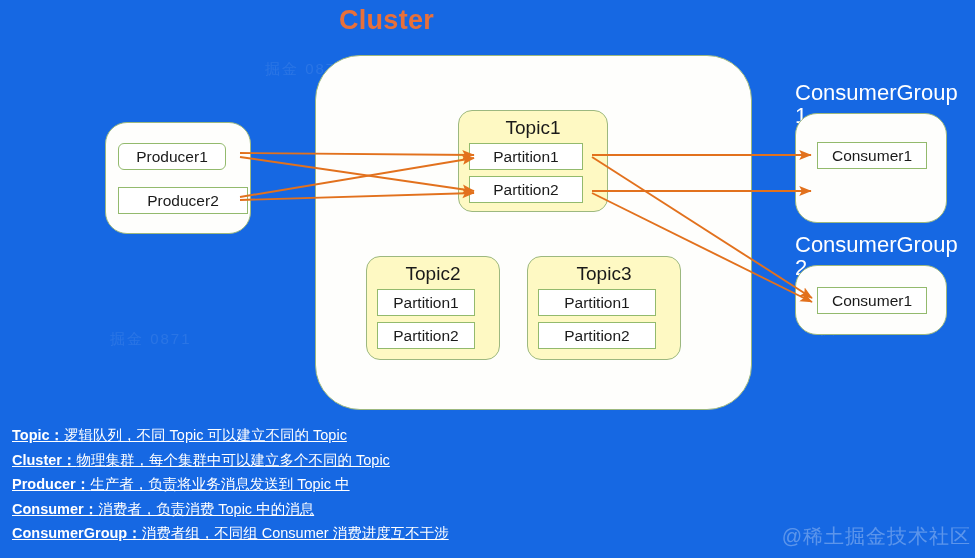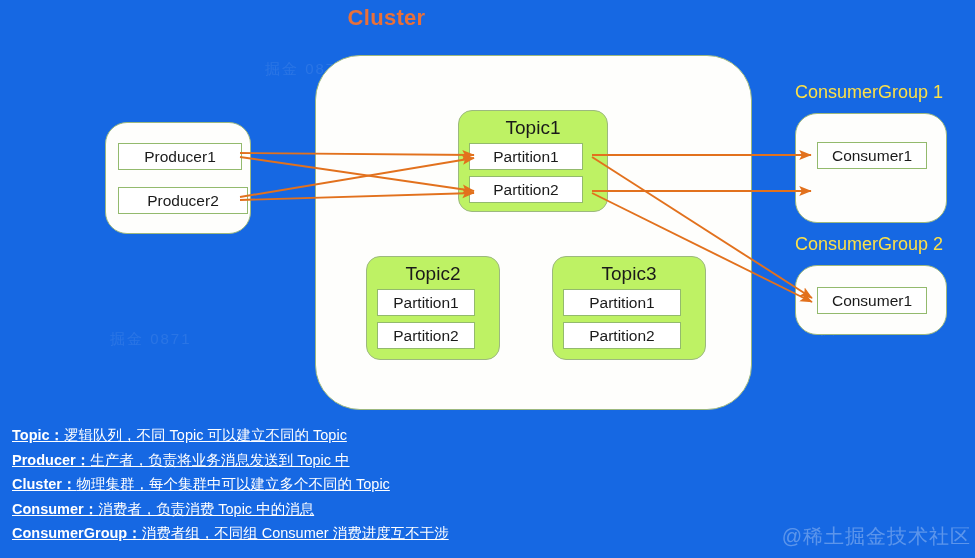--- a/index.html
+++ b/index.html
@@ -21,28 +21,28 @@
   }
 
   
   .abs { position: absolute; }
 
   
   #cluster-title {
     left: 0; top: 5px; width: 773px;
     text-align: center;
     color: #e8703a;
-    font-size: 22px;
+    font-size: 27px;
     font-weight: bold;
     letter-spacing: .3px;
   }
 
   .cg-title {
-    color: #fde047;
-    font-size: 18px;
+    color: #ffffff;
+    font-size: 22px;
     line-height: 23px;
     font-weight: normal;
     width: 178px;
     word-break: break-word;
   }
   #cg1-title { left: 795px; top: 81px; }
   #cg2-title { left: 795px; top: 233px; }
 
   
   .white-box {
@@ -51,28 +51,28 @@
     border-radius: 22px;
   }
 
   #cluster-box { left: 315px; top: 55px; width: 437px; height: 355px; border-radius: 45px; }
   #producer-box { left: 105px; top: 122px; width: 146px; height: 112px; }
   #cg1-box { left: 795px; top: 113px; width: 152px; height: 110px; }
   #cg2-box { left: 795px; top: 265px; width: 152px; height: 70px; }
 
   
   .topic-box {
-    background: #bef264;
+    background: #fef9c3;
     border: 1px solid #9cb87f;
     border-radius: 14px;
     padding-top: 4px;
   }
   #topic1-box { left: 458px; top: 110px; width: 150px; height: 102px; }
   #topic2-box { left: 366px; top: 256px; width: 134px; height: 104px; }
-  #topic3-box { left: 552px; top: 256px; width: 154px; height: 104px; }
+  #topic3-box { left: 527px; top: 256px; width: 154px; height: 104px; }
 
   .topic-label {
     text-align: center;
     font-size: 19px;
     color: #1a1a1a;
     line-height: 26px;
     margin-bottom: 2px;
   }
 
   
@@ -81,21 +81,21 @@
     background: #ffffff;
     color: #1a1a1a;
     font-size: 15.5px;
     text-align: center;
     line-height: 26px;
     height: 27px;
   }
 
   .partition { margin: 0 24px 6px 10px; }
 
-  #producer1 { left: 118px; top: 143px; width: 124px; }
+  #producer1 { left: 118px; top: 143px; width: 108px; border-radius: 6px; }
   #producer2 { left: 118px; top: 187px; width: 130px; }
   #consumer1-g1 { left: 817px; top: 142px; width: 110px; }
   #consumer2-g1 { left: 817px; top: 178px; width: 110px; }
   #consumer1-g2 { left: 817px; top: 287px; width: 110px; }
 
   
   #arrows {
     position: absolute;
     left: 0; top: 0;
     width: 975px; height: 558px;
@@ -208,21 +208,21 @@
       <line x1="592" y1="191" x2="811" y2="191"></line>
 
       <line x1="592" y1="157" x2="812" y2="298"></line>
 
       <line x1="592" y1="193" x2="812" y2="302"></line>
     </g>
   </svg>
 
   <div id="legend">
       <div class="legend-row"><span class="legend-term">Topic：</span><span class="legend-desc">逻辑队列，不同 Topic 可以建立不同的 Topic</span></div>
+      <div class="legend-row"><span class="legend-term">Cluster：</span><span class="legend-desc">物理集群，每个集群中可以建立多个不同的 Topic</span></div>
       <div class="legend-row"><span class="legend-term">Producer：</span><span class="legend-desc">生产者，负责将业务消息发送到 Topic 中</span></div>
-      <div class="legend-row"><span class="legend-term">Cluster：</span><span class="legend-desc">物理集群，每个集群中可以建立多个不同的 Topic</span></div>
       <div class="legend-row"><span class="legend-term">Consumer：</span><span class="legend-desc">消费者，负责消费 Topic 中的消息</span></div>
       <div class="legend-row"><span class="legend-term">ConsumerGroup：</span><span class="legend-desc">消费者组，不同组 Consumer 消费进度互不干涉</span></div>
     </div>
 
   <div id="watermark">@稀土掘金技术社区</div>
 
 </div>
 
 </body></html>

